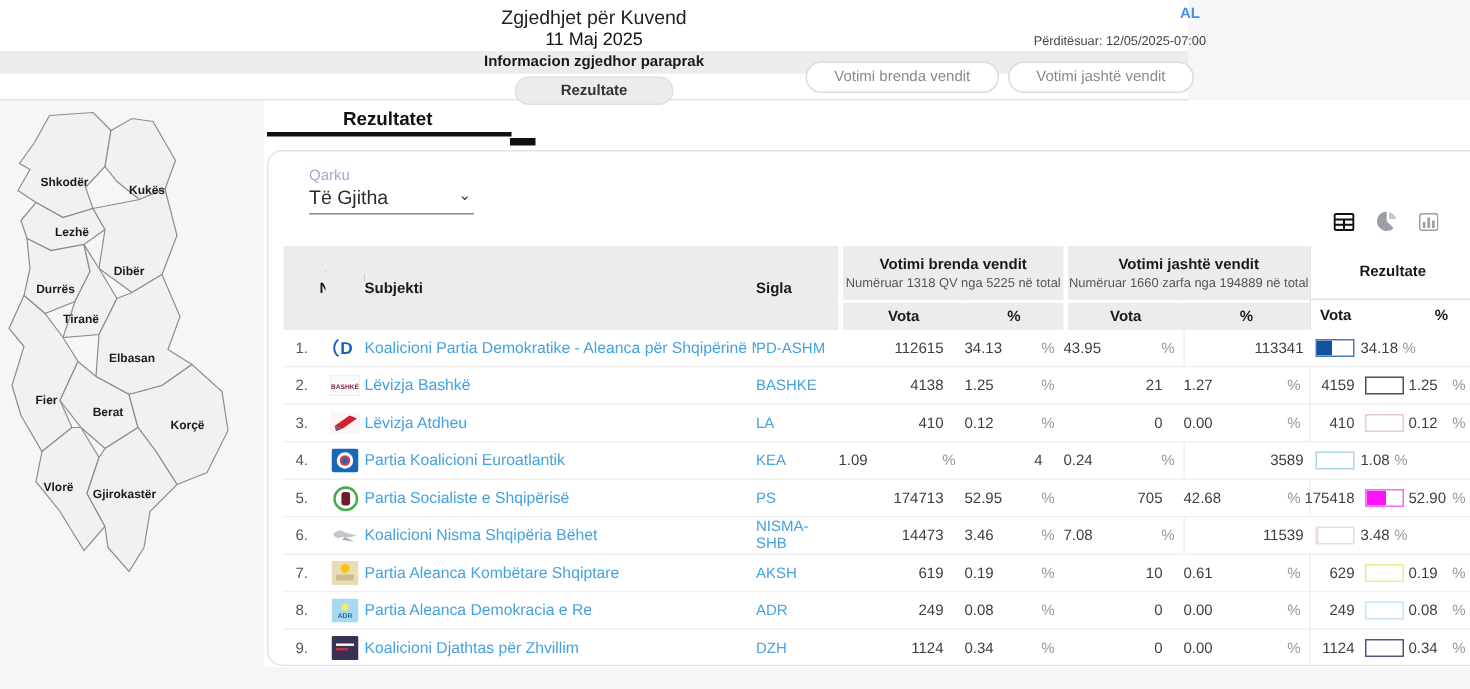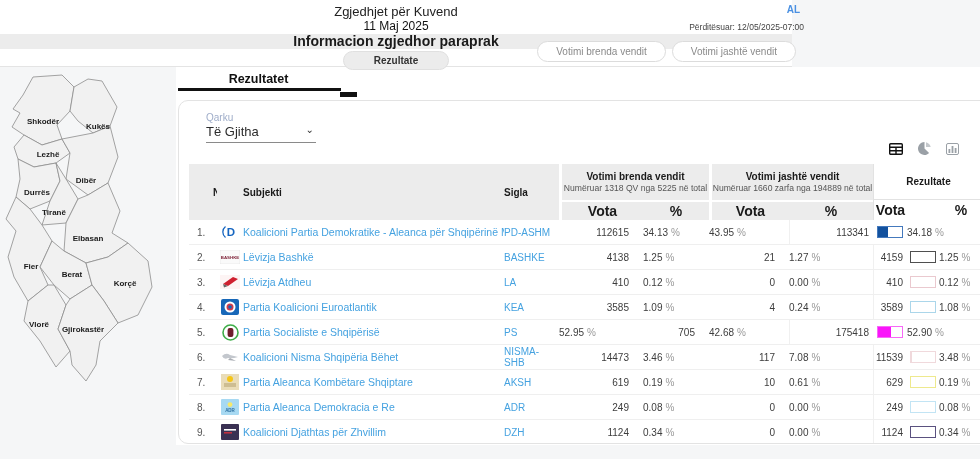--- a/index.html
+++ b/index.html
@@ -54,34 +54,34 @@
     grid-template-rows:36px 20px; }
   .hc { background:#ececec; display:flex; align-items:center; font-size:10px; color:#1a1a1a; }
   .hc.span2 { grid-row:1 / span 2; }
   .hc.bold { font-weight:bold; }
   .h-group { background:#ececec; display:flex; flex-direction:column; justify-content:center; align-items:center; text-align:center; }
   .h-group .g-title { font-size:10px; font-weight:bold; color:#1a1a1a; line-height:12px; }
   .h-group .g-sub { font-size:8.6px; color:#555; line-height:11px; }
   .gap-left { border-left:3px solid #fff; }
   .sub-top { border-top:2px solid #fff; }
   .h-sub { background:#ececec; display:flex; align-items:center; justify-content:center;
-    font-size:14px; font-weight:bold; color:#1a1a1a; }
+    font-size:10px; font-weight:bold; color:#1a1a1a; }
   .h-result { background:#fff; border-left:1px solid #e2e2e2; border-bottom:1px solid #e2e2e2;
     display:flex; align-items:center; justify-content:center; font-size:10px; font-weight:bold; color:#1a1a1a; }
   .h-sub.white { background:#fff; font-weight:bold; }
   .h-sub.white.bleft { border-left:1px solid #e2e2e2; }
 
   .trow { height:25px; border-bottom:1px solid #efefef; align-items:center; background:#fff; }
   .c { font-size:10px; color:#3d3d3d; display:flex; align-items:center; height:100%; }
   .c.nr { padding-left:8px; color:#555; }
   .c.logo { justify-content:center; }
   .c.name { font-size:10.5px; color:#45a2e0; cursor:pointer; overflow:hidden; white-space:nowrap; }
   .c.sigla { font-size:10px; color:#45a2e0; }
   .c.num { justify-content:flex-end; padding-right:14px; }
-  .c.pct { justify-content:flex-start; padding-right:6px; }
+  .c.pct { justify-content:space-between; padding-right:6px; }
   .c.pct .sym { color:#999; margin-left:3px; }
   .c.rvotes { justify-content:flex-end; padding-right:4px; border-left:1px solid #f0f0f0;text-align:right; }
   .c.rbar { justify-content:center; }
   .bar { width:26px; height:12px; background:#fff; border:1.5px solid; position:relative; overflow:hidden; }
   .bar .fill { position:absolute; left:0; top:0; bottom:0; }
 
   .bottom-strip { position:absolute; left:0; bottom:0; width:980px; height:14px; background:#f5f6f7; }
 </style>
 </head>
 <body>
@@ -297,21 +297,20 @@
             <div class="c logo">
               <svg width="18" height="16" viewBox="0 0 18 16">
                 <rect width="18" height="16" rx="2" fill="#1767b8"></rect>
                 <circle cx="9" cy="8" r="5.5" fill="#fff"></circle>
                 <circle cx="9" cy="8" r="3.5" fill="#d03a4a"></circle>
                 <circle cx="9" cy="8" r="1.8" fill="#1767b8"></circle>
               </svg>
             </div>
             <div class="c name">Partia Koalicioni Euroatlantik</div>
             <div class="c sigla">KEA</div>
-            <div class="c num">3585</div>
             <div class="c pct">
               <span>1.09</span>
               <span class="sym">%</span>
             </div>
             <div class="c num">4</div>
             <div class="c pct">
               <span>0.24</span>
               <span class="sym">%</span>
             </div>
             <div class="c rvotes">3589</div>
@@ -328,20 +327,21 @@
           <div class="grid-row trow">
             <div class="c nr">5.</div>
             <div class="c logo">
               <svg width="17" height="17" viewBox="0 0 17 17">
                 <circle cx="8.5" cy="8.5" r="7.5" fill="#fff" stroke="#3fae49" stroke-width="1.6"></circle>
                 <rect x="5.6" y="4" width="5.8" height="9" rx="2" fill="#6d1f2c"></rect>
               </svg>
             </div>
             <div class="c name">Partia Socialiste e Shqipërisë</div>
             <div class="c sigla">PS</div>
+            <div class="c num">174713</div>
             <div class="c pct">
               <span>52.95</span>
               <span class="sym">%</span>
             </div>
             <div class="c num">705</div>
             <div class="c pct">
               <span>42.68</span>
               <span class="sym">%</span>
             </div>
             <div class="c rvotes">175418</div>
@@ -363,21 +363,20 @@
                 <path d="M10 8 L16 11 L8 10 Z" fill="#a9adb4"></path>
               </svg>
             </div>
             <div class="c name">Koalicioni Nisma Shqipëria Bëhet</div>
             <div class="c sigla">NISMA-SHB</div>
             <div class="c num">14473</div>
             <div class="c pct">
               <span>3.46</span>
               <span class="sym">%</span>
             </div>
-            <div class="c num">117</div>
             <div class="c pct">
               <span>7.08</span>
               <span class="sym">%</span>
             </div>
             <div class="c rvotes">11539</div>
             <div class="c rbar">
               <div class="bar" style="border-color: rgb(240, 217, 220);">
                 <div class="fill" style="width: 3%; background: rgb(240, 217, 220);"></div>
               </div>
             </div>

